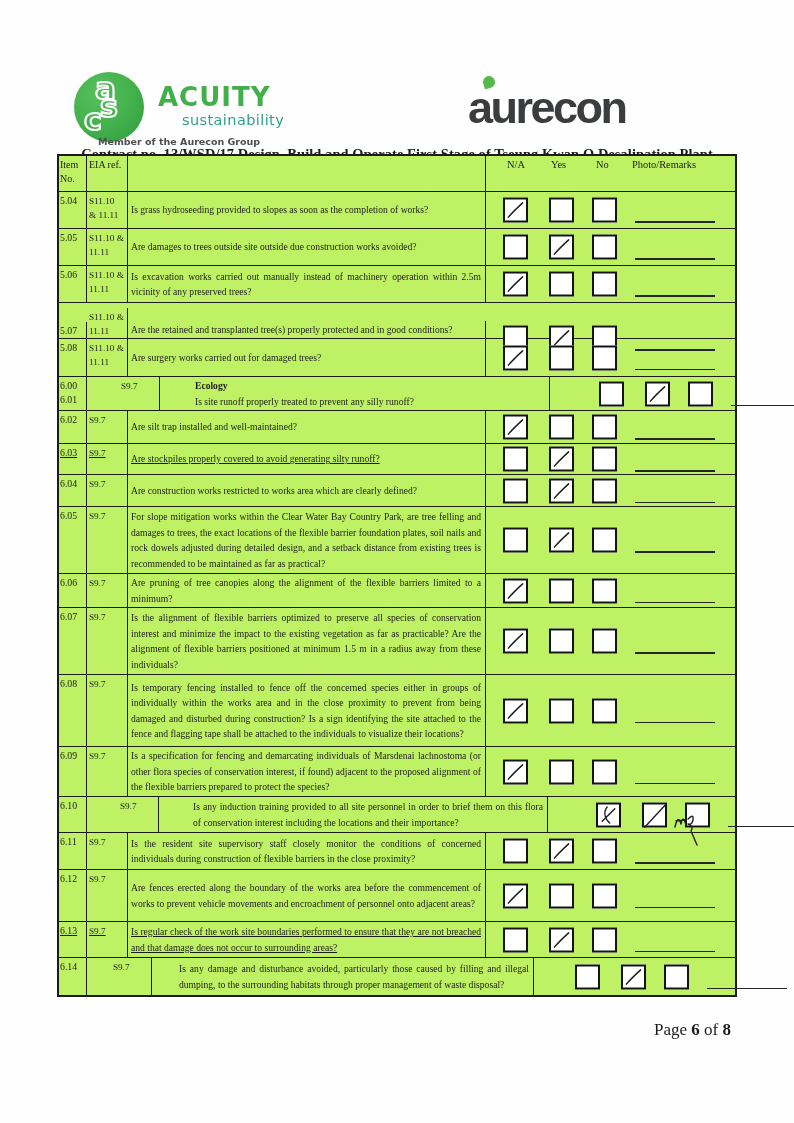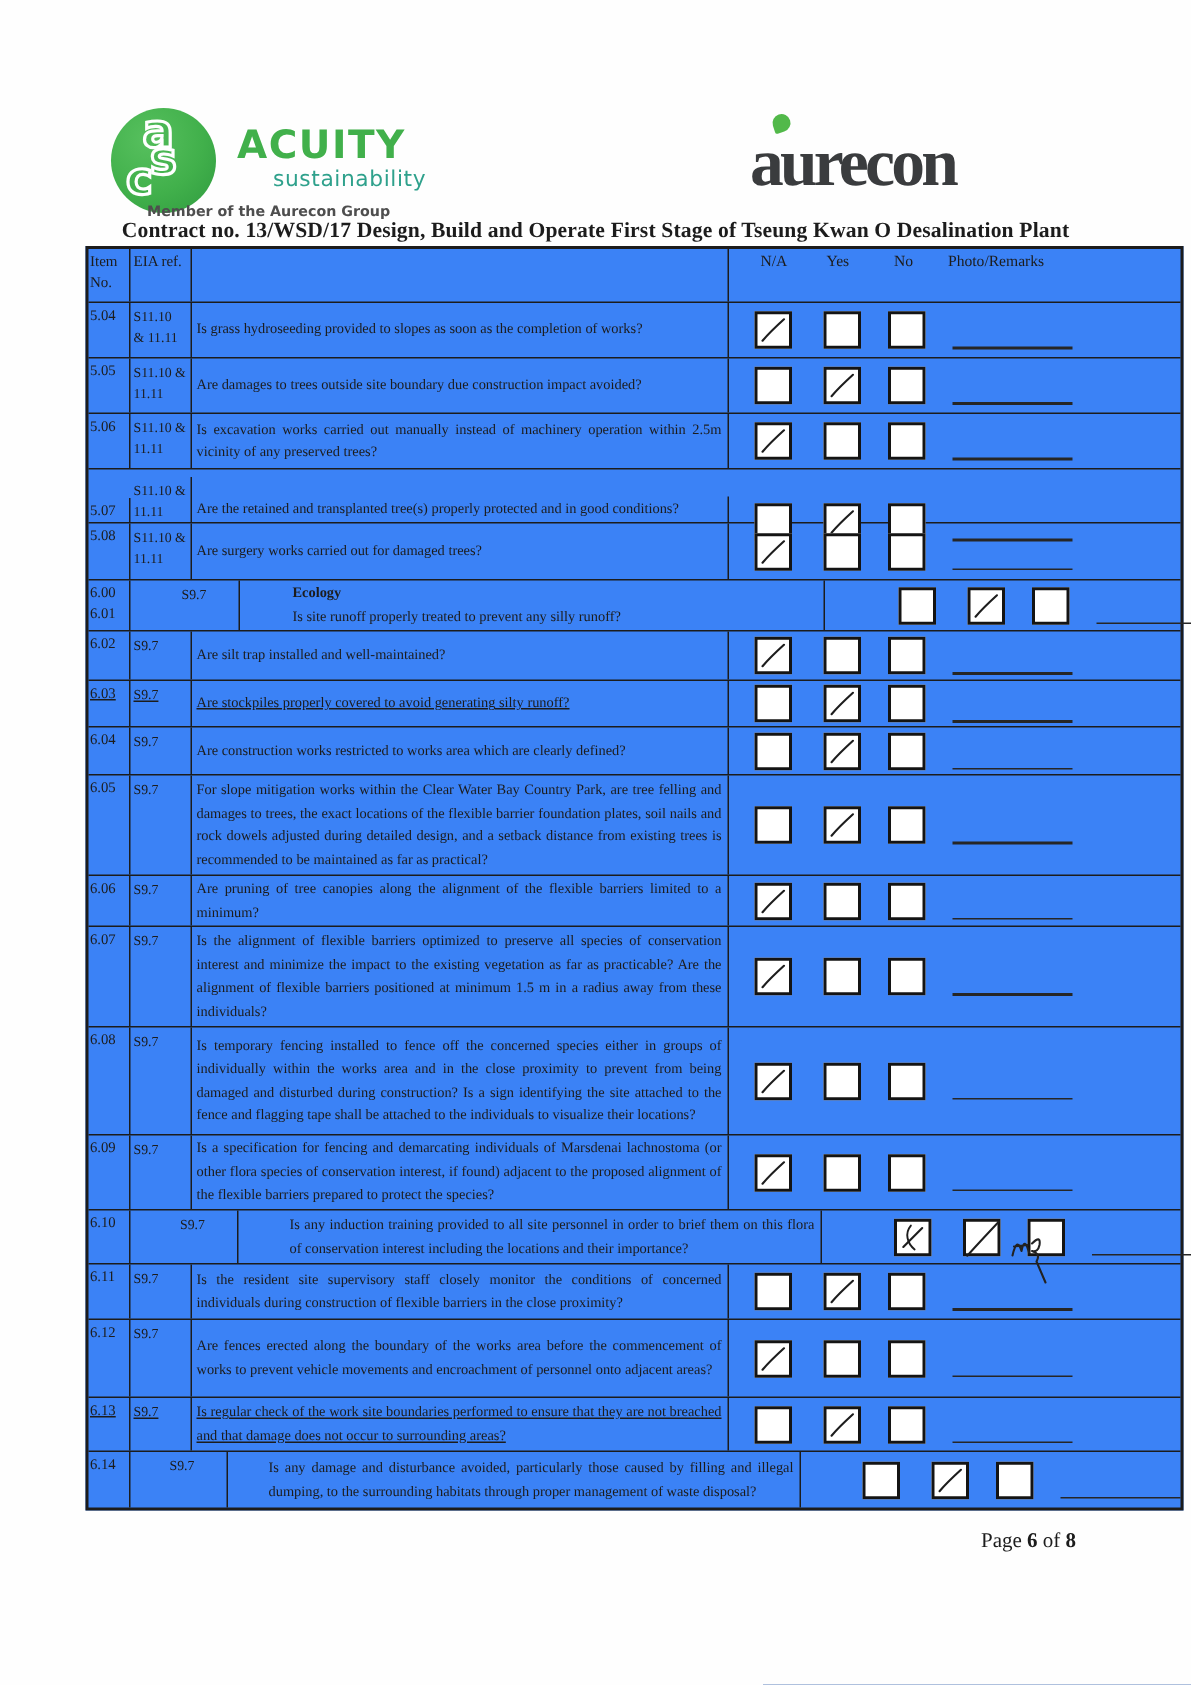--- a/index.html
+++ b/index.html
@@ -18,33 +18,33 @@
   .m-a{left:21px;top:1px;font-size:31px;}
   .m-s{left:26px;top:20px;font-size:30px;}
   .m-c{left:10px;top:33px;font-size:30px;}
   .acuity-name{position:absolute;left:86px;top:12px;font-family:"DejaVu Sans",sans-serif;
     font-weight:bold;font-size:26px;letter-spacing:1px;color:var(--green);}
   .acuity-tag{position:absolute;left:110px;top:42px;font-family:"DejaVu Sans",sans-serif;
     font-size:14.5px;letter-spacing:.4px;color:var(--teal);}
   .acuity-member{position:absolute;left:26px;top:66px;font-family:"DejaVu Sans",sans-serif;
     font-weight:bold;font-size:9.5px;color:#4e4e4e;white-space:nowrap;}
 
-  .aurecon{position:absolute;left:500px;top:80px;width:230px;height:60px;
-    font-family:Liberation Serif, serif;font-weight:bold;font-size:45px;letter-spacing:-2.5px;
+  .aurecon{position:absolute;left:468px;top:80px;width:230px;height:60px;
+    font-family:Liberation Sans, sans-serif;font-weight:bold;font-size:45px;letter-spacing:-2.5px;
     color:var(--dark);}
   .aurecon .word{position:absolute;left:0;top:2px;}
   .leaf{position:absolute;left:15px;top:-4px;width:12px;height:12px;background:var(--leaf);
     border-radius:50% 50% 50% 12%;transform:rotate(-18deg);}
 
   
   .doc-title{position:absolute;left:57px;top:146px;width:680px;text-align:center;
     font-weight:bold;font-size:14.4px;letter-spacing:.1px;white-space:nowrap;}
 
   
-  .ctable{position:absolute;left:57px;top:164px;width:732px;border:2.4px solid var(--ink);background:#3b82f6;}
+  .ctable{position:absolute;left:57px;top:154px;width:680px;border:2.4px solid var(--ink);background:#bef264;}
   .trow{display:flex;border-bottom:1.9px solid var(--ink);align-items:stretch;}
   .trow:last-child{border-bottom:none;gap:24px;}
   .c-item{width:28px;border-right:1.4px solid var(--ink);font-size:9.8px;padding:2px 0 0 1px;line-height:14px;}
   .c-eia{width:41px;border-right:1.4px solid var(--ink);font-size:9.2px;padding:2px 0 0 2px;line-height:14px;}
   .c-q{width:358px;border-right:1.6px solid var(--ink);font-size:9.6px;line-height:15.5px;
     padding:1px 4px 1px 3px;display:flex;flex-direction:column;justify-content:center;}
   .c-q .qtext{text-align:justify;}
   .c-q .qhead{font-weight:bold;}
   .c-checks{position:relative;flex:1;}
 
@@ -56,21 +56,21 @@
 
   
   .box{position:absolute;top:50%;transform:translateY(-50%);width:25px;height:25px;
     border:2.5px solid #141414;background:#fff;}
   .b-na{left:17px;} .b-yes{left:63px;} .b-no{left:106px;}
   .box svg{position:absolute;left:0;top:0;width:100%;height:100%;overflow:visible;}
   .uline{position:absolute;left:149px;width:80px;height:1.9px;background:#262626;top:calc(50% + 11px);}
   .scribble{position:absolute;left:94px;top:calc(50% - 4px);width:26px;height:38px;overflow:visible;z-index:3;}
 
   
-  .footer{position:absolute;left:654px;top:1020px;font-size:14px;}
+  .footer{position:absolute;left:654px;top:1020px;font-size:17px;}
   .footer b{font-weight:bold;}
 </style>
 </head>
 <body>
 
 <div class="page">
 
   <div class="acuity-block">
     <div class="logo-circle">
       <span class="m-a">a</span>
@@ -129,21 +129,21 @@
         </div>
         <div class="trow" style="min-height: 37px;">
           <div class="c-item">
             <div>5.05</div>
           </div>
           <div class="c-eia">
             <div>S11.10 &amp;</div>
             <div>11.11</div>
           </div>
           <div class="c-q">
-            <div class="qtext">Are damages to trees outside site boundary due construction impact avoided?</div>
+            <div class="qtext">Are damages to trees outside site outside due construction works avoided?</div>
           </div>
           <div class="c-checks">
             <span class="box b-na"></span>
             <span class="box b-yes">
               <svg viewBox="0 0 25 25">
                 <path d="M4 21 Q10 14 21 4" fill="none" stroke="#1d1d1d" stroke-width="1.7" stroke-linecap="round"></path>
               </svg>
             </span>
             <span class="box b-no"></span>
             <div class="uline"></div>

